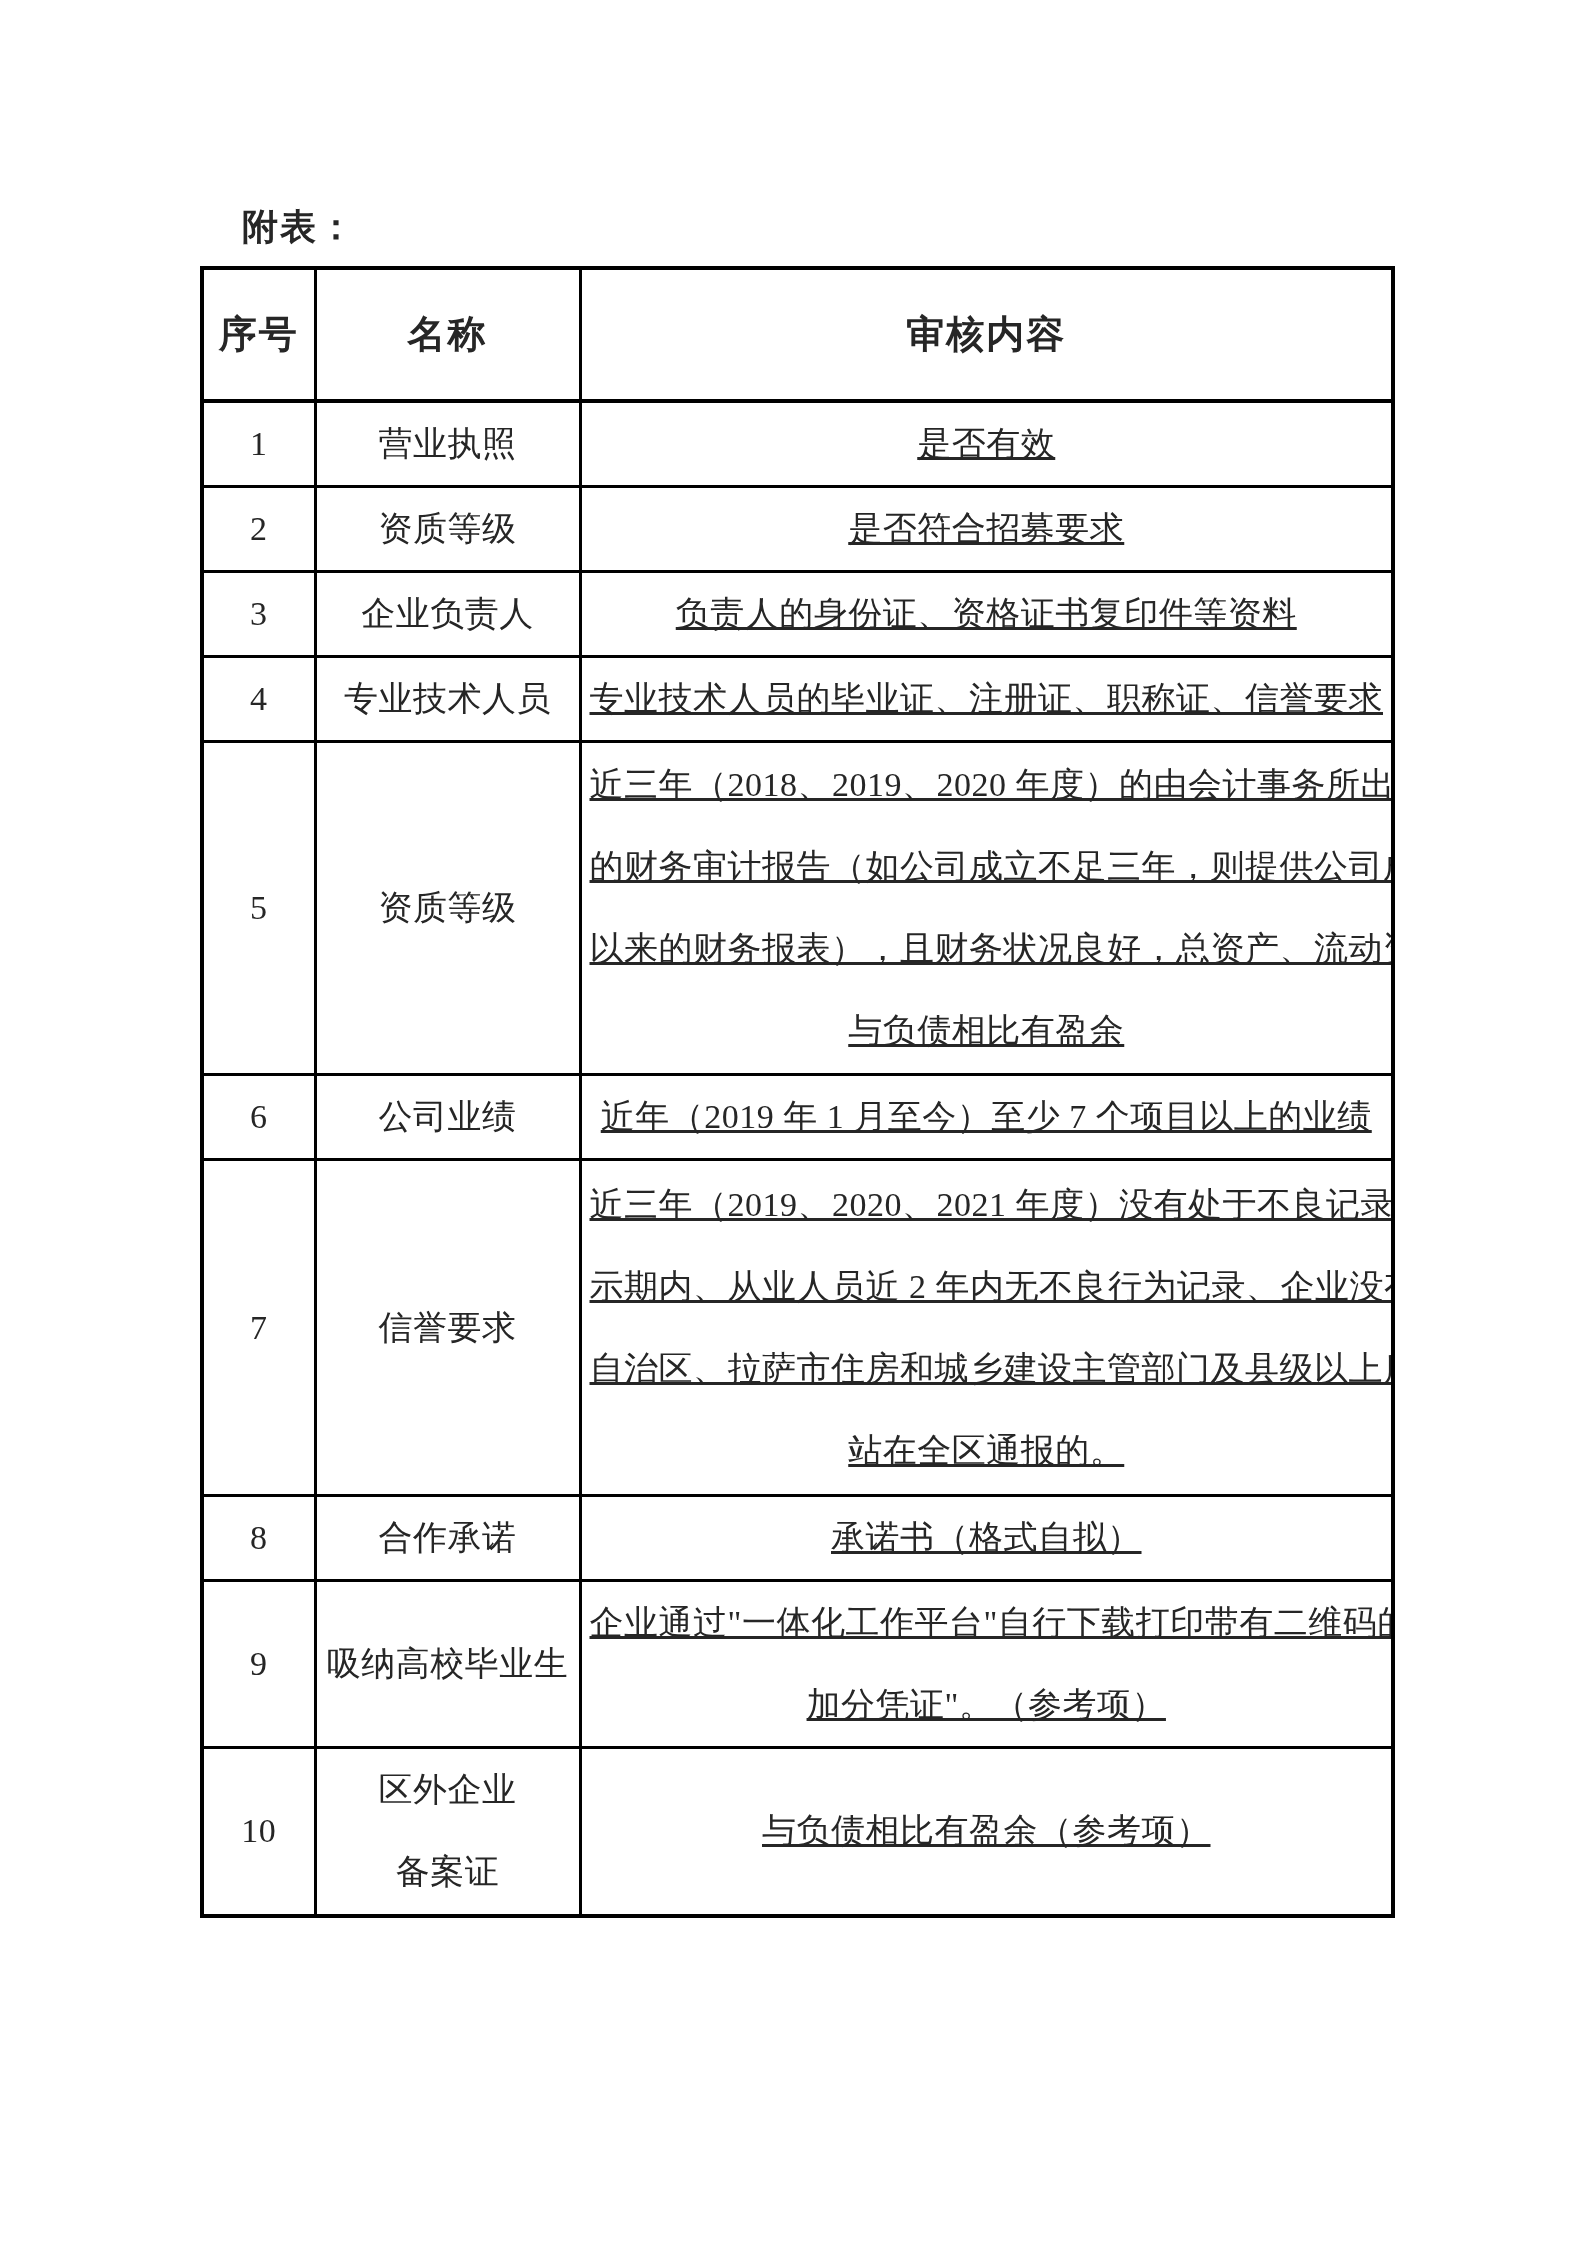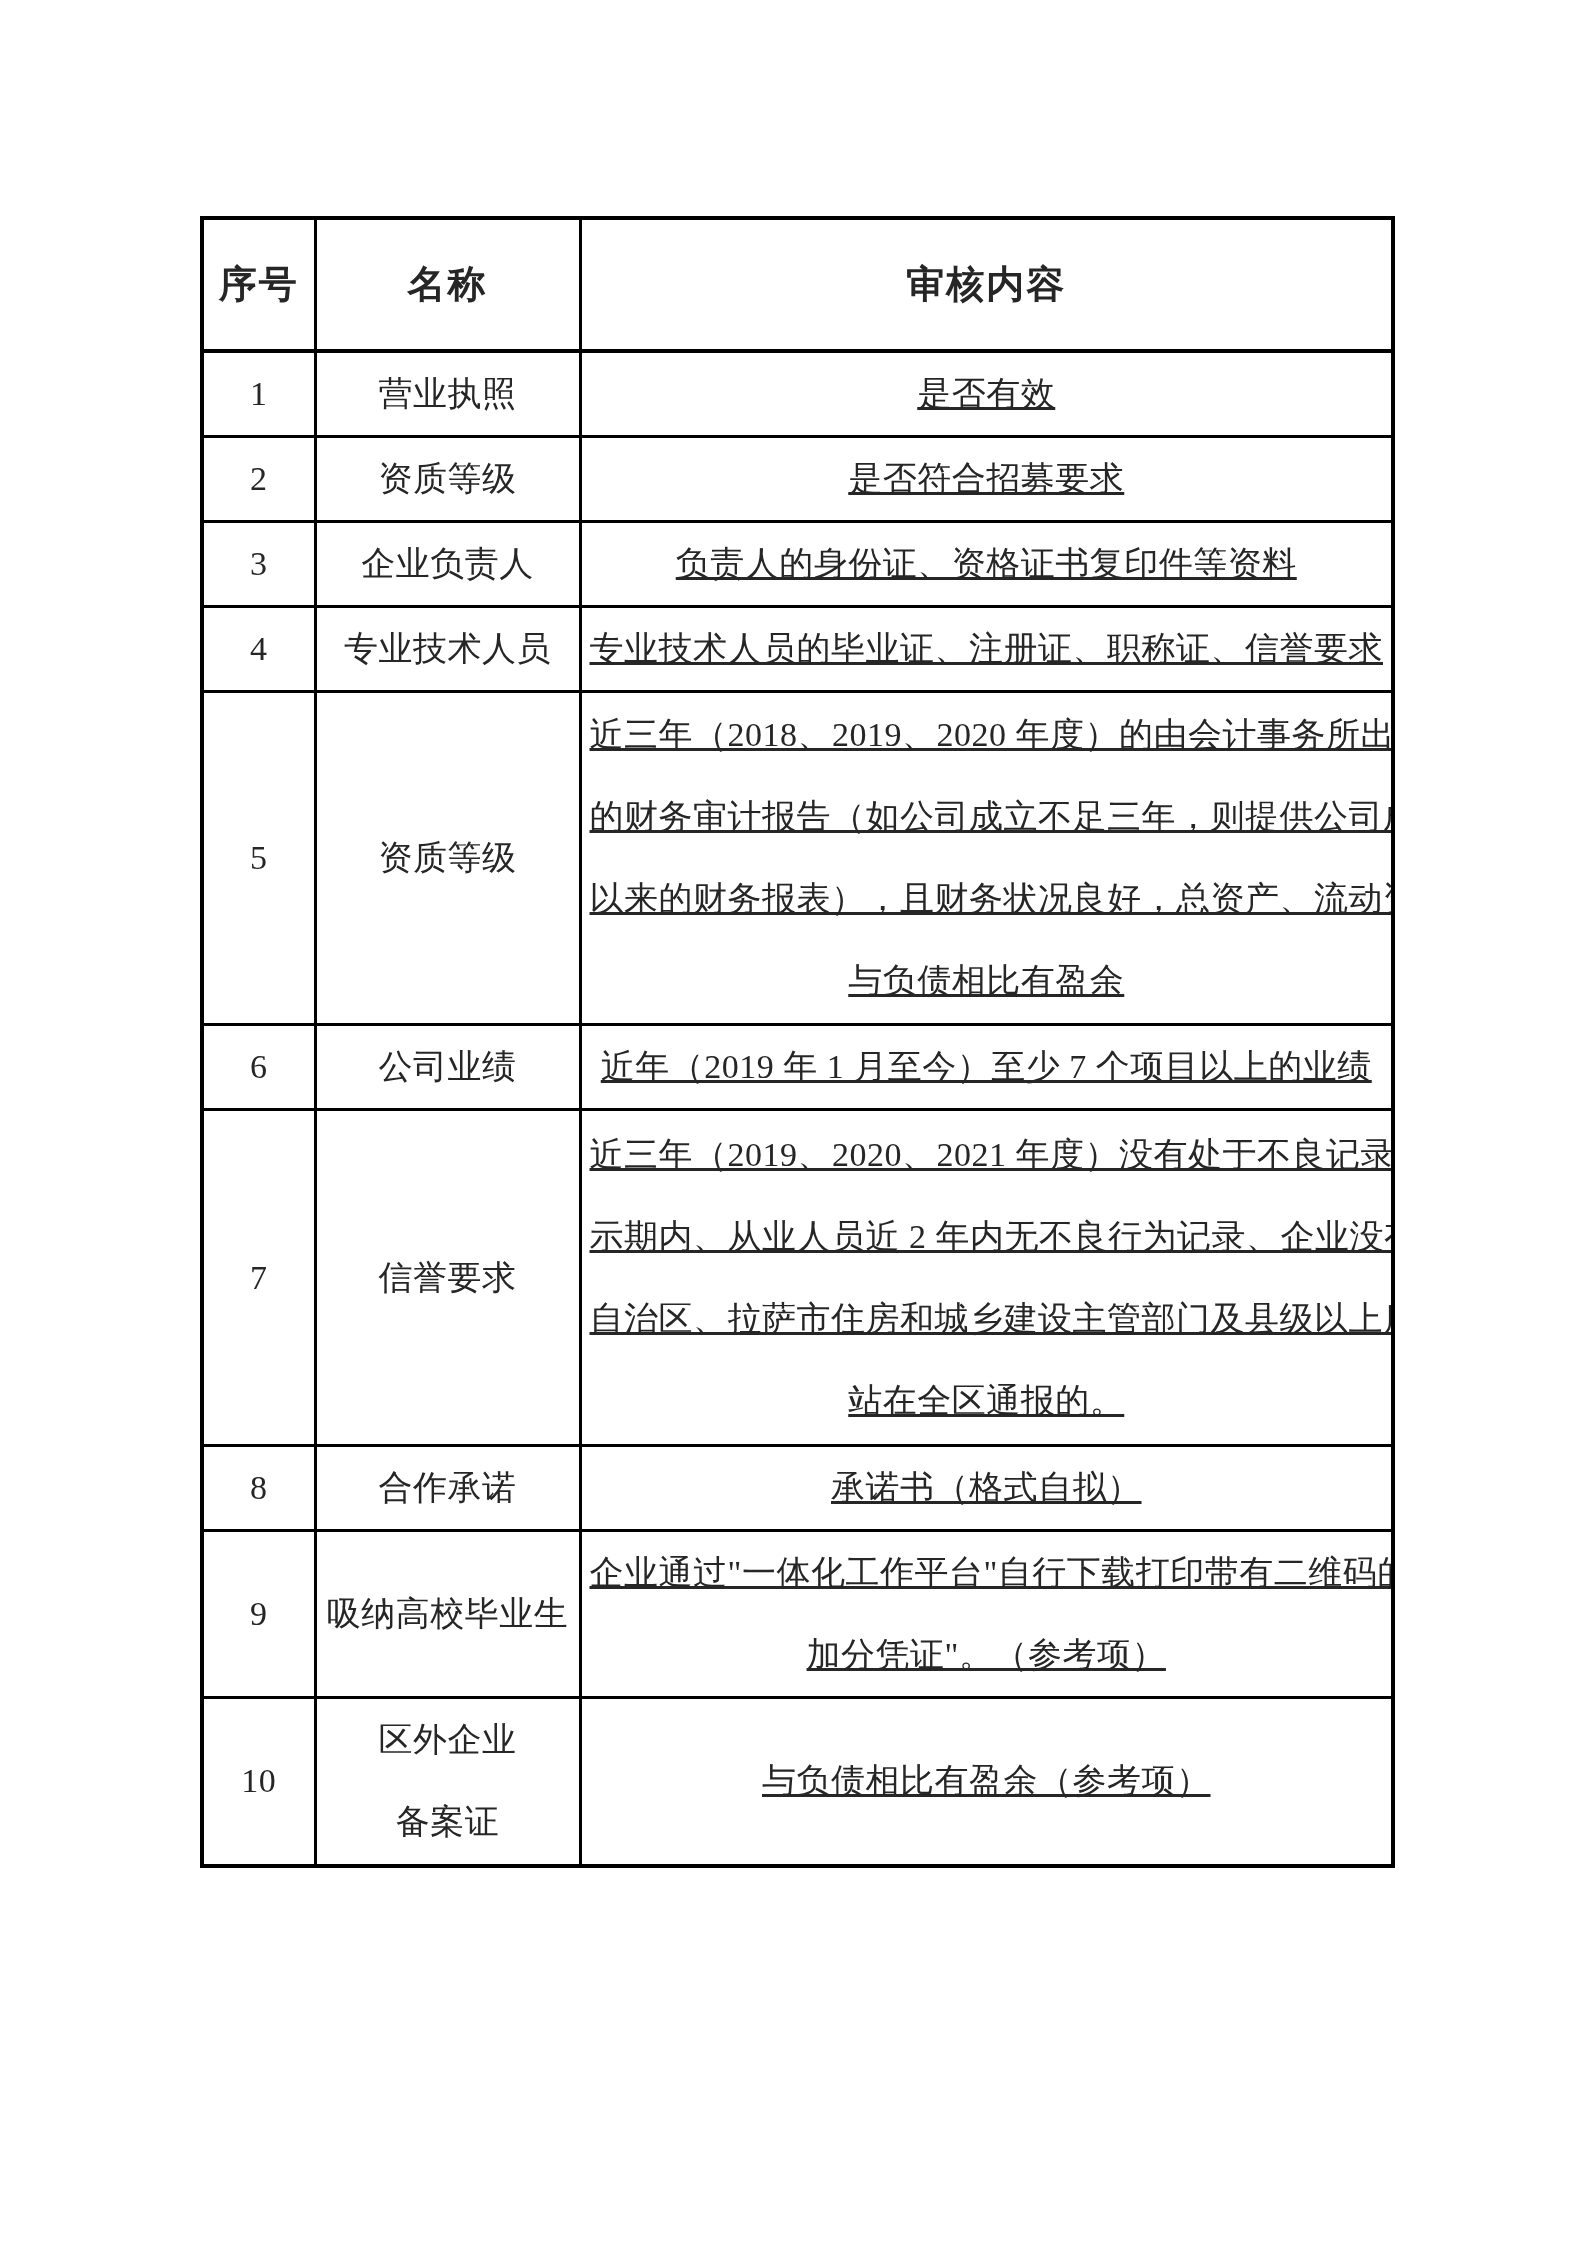--- a/index.html
+++ b/index.html
@@ -32,21 +32,21 @@
     font-size: 44px;
     line-height: 52px;
     font-weight: bold;
     text-align: center;
     letter-spacing: 2px;
   }
   table.materials-table {
     border-collapse: collapse;
     table-layout: fixed;
     margin-left: 200px;
-    margin-top: 10px;
+    margin-top: 18px;
     width: 1191px;
   }
   .materials-table col.c1 { width: 113px; }
   .materials-table col.c2 { width: 265px; }
   .materials-table col.c3 { width: 813px; }
   .materials-table th,
   .materials-table td {
     border: 3px solid #000000;
     text-align: center;
     vertical-align: middle;
@@ -79,20 +79,21 @@
   .materials-table tbody tr:nth-child(7)  { height: 336px; }
   .materials-table tbody tr:nth-child(8)  { height: 85px;  }
   .materials-table tbody tr:nth-child(9)  { height: 167px; }
   .materials-table tbody tr:nth-child(10) { height: 168px; }
 </style>
 </head>
 <body>
 
 <div class="page">
 
+  <div class="appendix-label">附表：</div>
 
 
   <table class="materials-table">
     <colgroup>
       <col class="c1">
       <col class="c2">
       <col class="c3">
     </colgroup>
     <thead>
       <tr>

